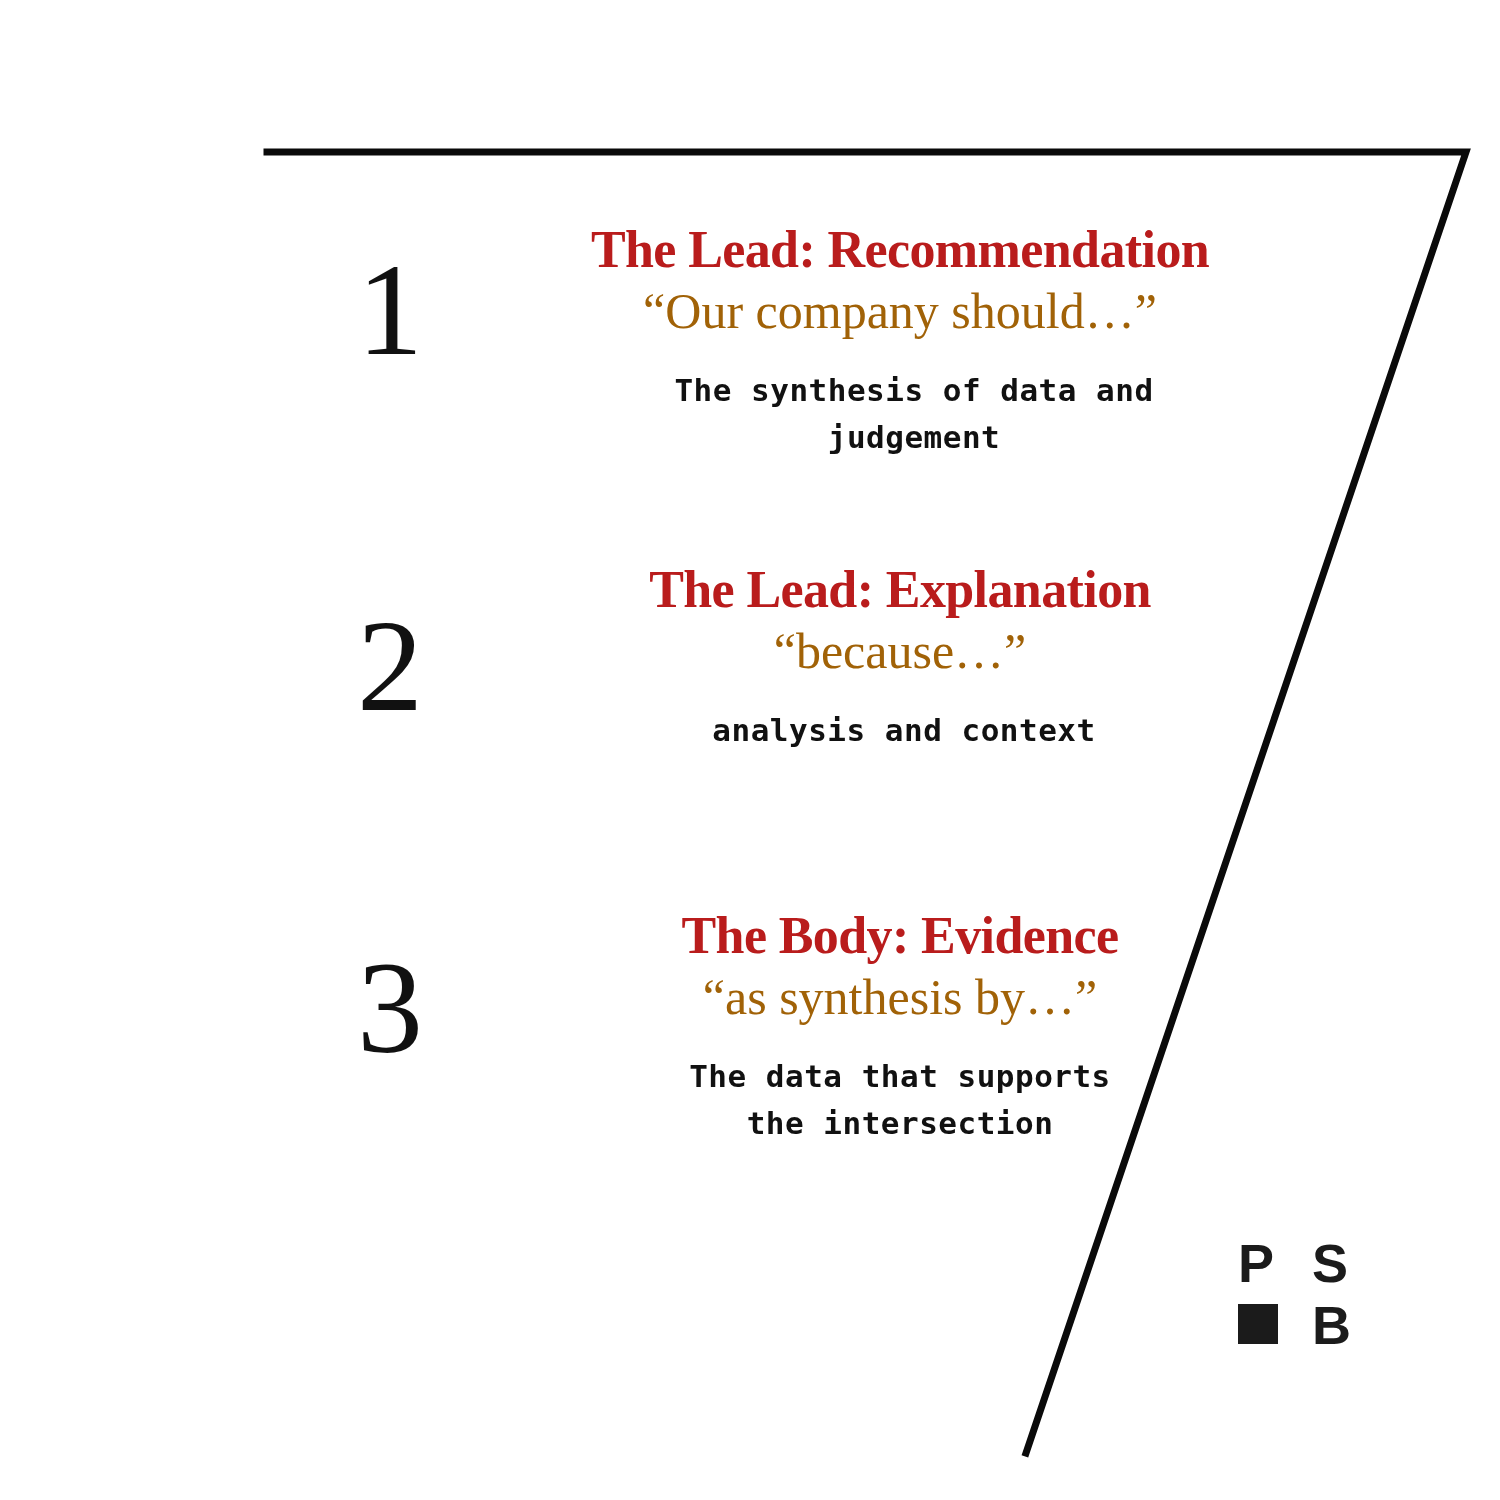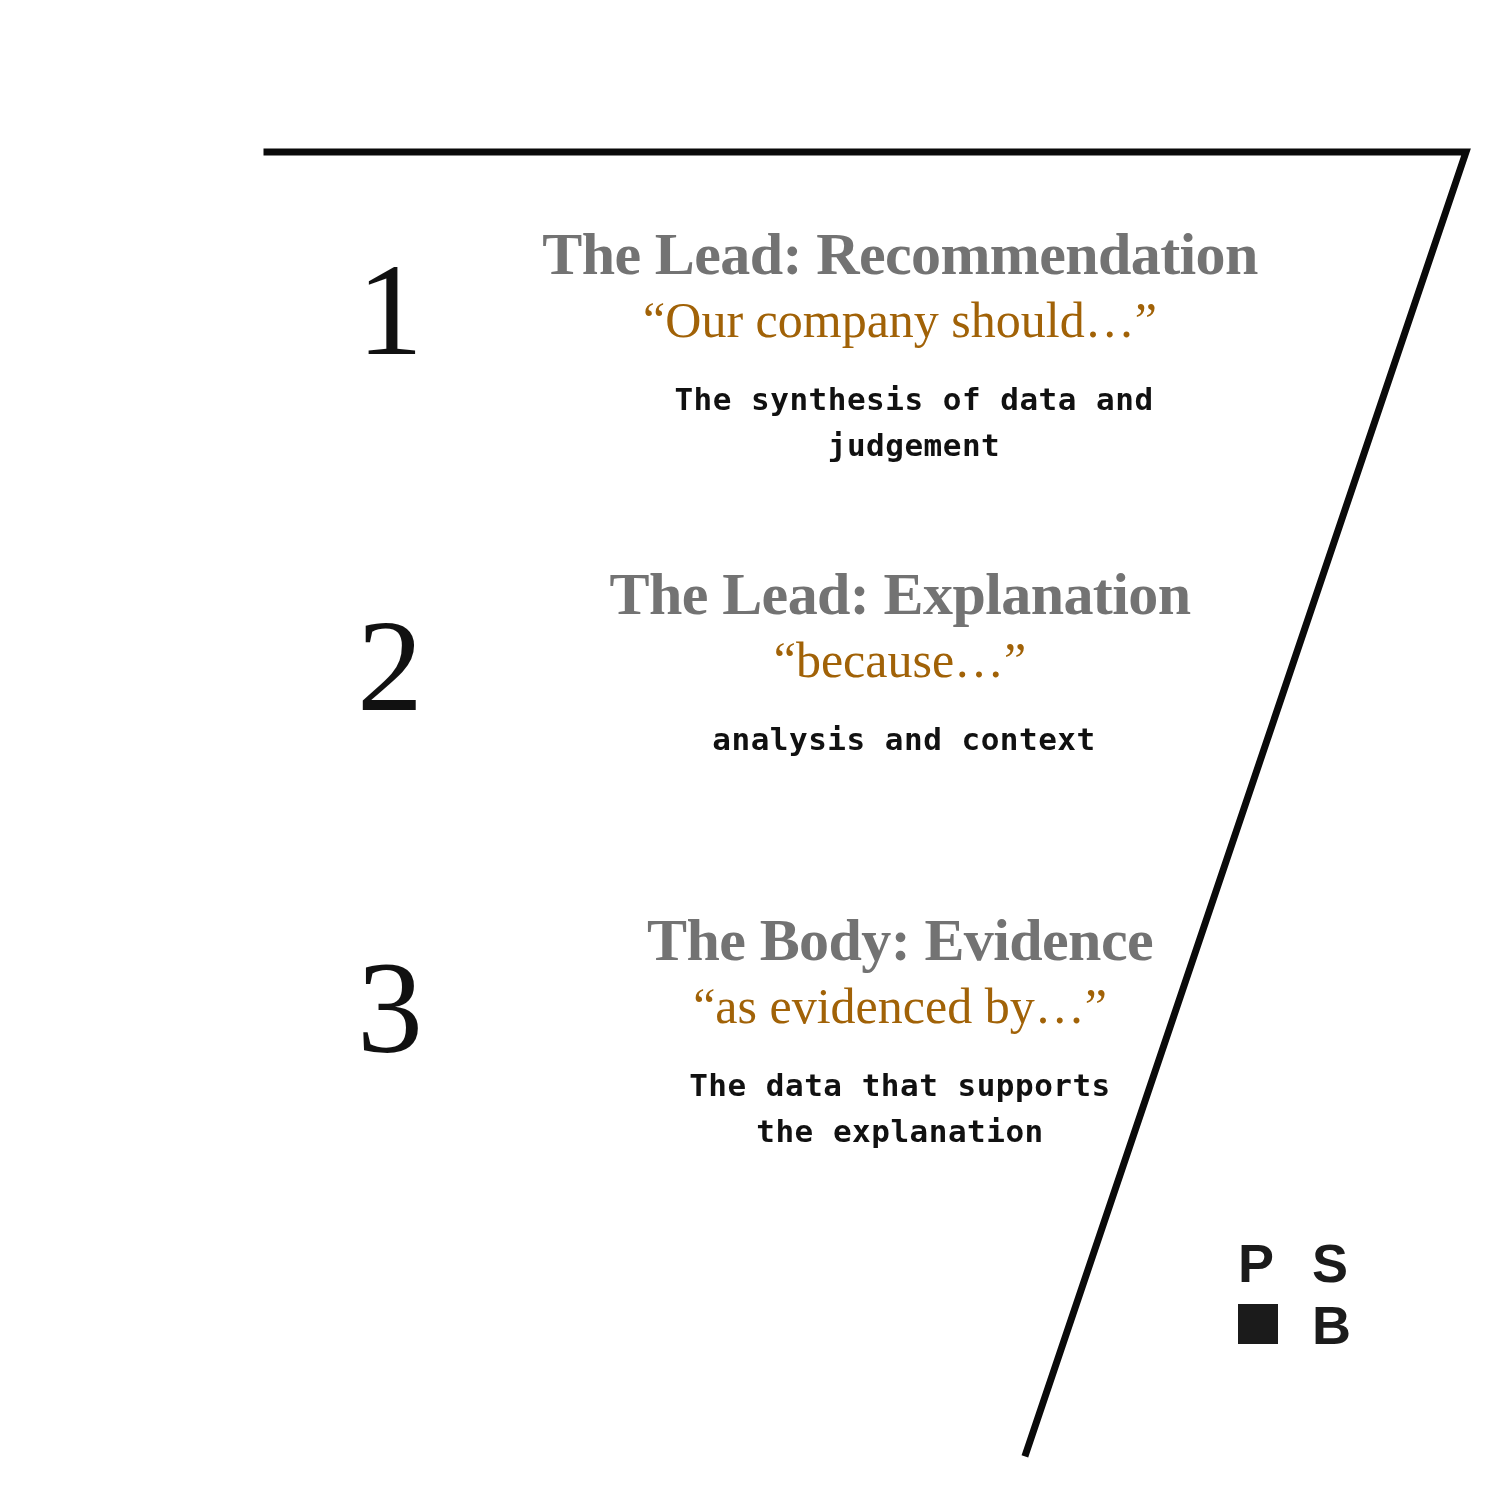--- a/index.html
+++ b/index.html
@@ -69,24 +69,24 @@
   .text-col {
     position: absolute;
     left: 460px;
     width: 880px;
     text-align: center;
   }
 
   .blk-title {
     font-family: "Liberation Serif", "DejaVu Serif", serif;
     font-weight: 700;
-    font-size: 60px;
+    font-size: 52px;
     line-height: 1.08;
     letter-spacing: -0.6px;
-    color: #737373;
+    color: #b91c1c;
     white-space: nowrap;
   }
 
   .blk-quote {
     font-family: "Liberation Serif", "DejaVu Serif", serif;
     font-weight: 400;
     font-size: 50px;
     line-height: 1.18;
     color: #a16207;
     margin-top: 4px;
@@ -164,24 +164,24 @@
         <div class="blk-desc">
           <div>analysis and context</div>
         </div>
       </div>
     </div>
 
     <div class="block block-3">
       <div class="numeral">3</div>
       <div class="text-col">
         <div class="blk-title">The Body: Evidence</div>
-        <div class="blk-quote">“as evidenced by…”</div>
+        <div class="blk-quote">“as synthesis by…”</div>
         <div class="blk-desc">
           <div>The data that supports</div>
-          <div>the explanation</div>
+          <div>the intersection</div>
         </div>
       </div>
     </div>
 
   </div>
 
   <div id="logo">
     <div class="logo-cell">P</div>
     <div class="logo-cell">S</div>
     <div class="logo-square"></div>

